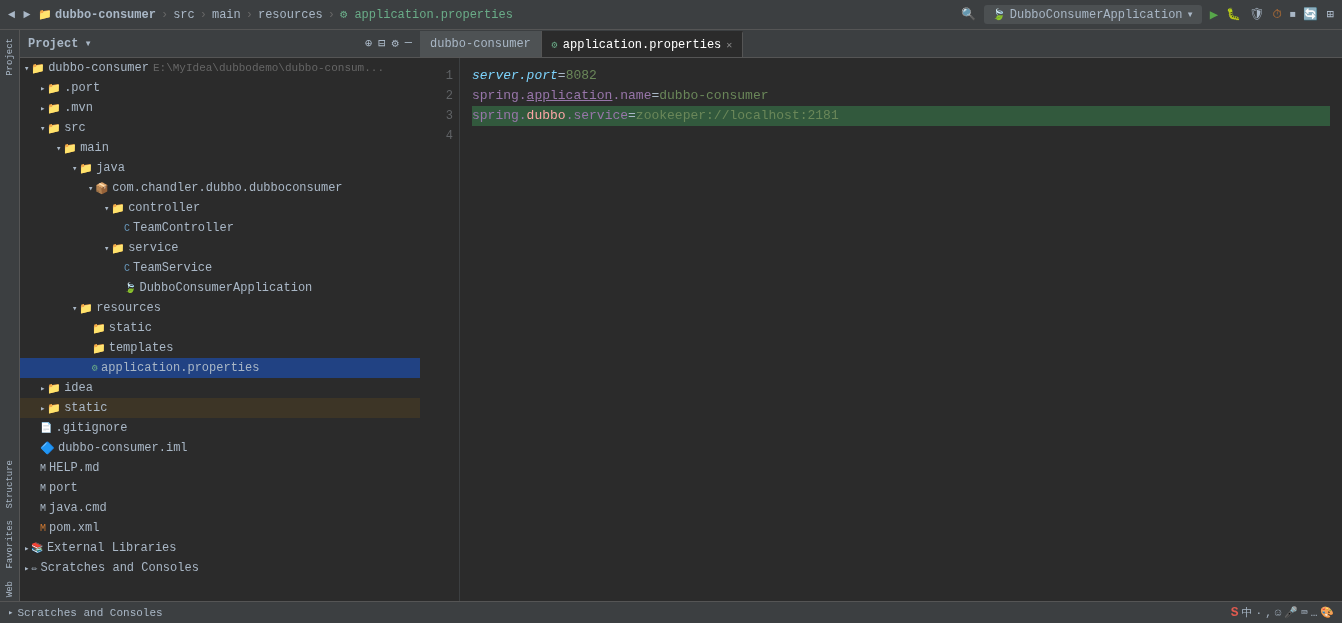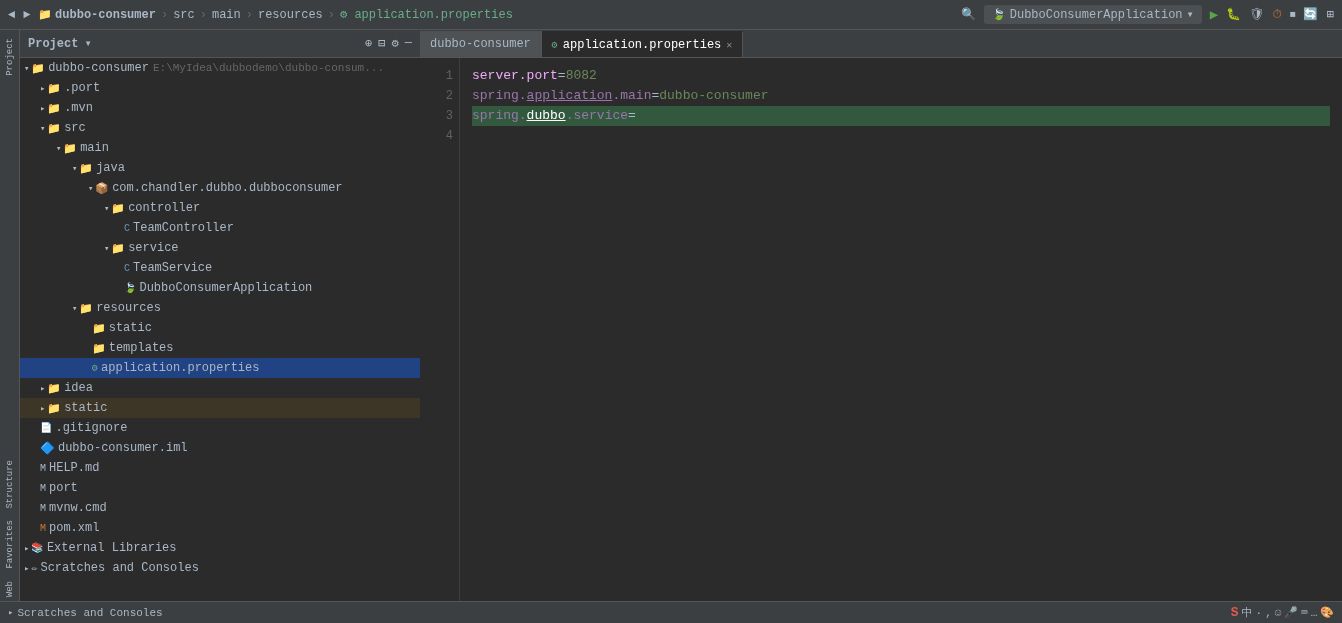--- a/index.html
+++ b/index.html
@@ -427,21 +427,21 @@
 
       <div class="tree-item">
         <span class="indent" style="width:16px;"></span>
         <span class="file-icon" style="color:#a9b7c6;margin-right:3px;">M</span>
         <span class="item-name">port</span>
       </div>
 
       <div class="tree-item">
         <span class="indent" style="width:16px;"></span>
         <span class="file-icon" style="color:#a9b7c6;margin-right:3px;">M</span>
-        <span class="item-name">mvnw.cmd</span>
+        <span class="item-name">java.cmd</span>
       </div>
 
       <div class="tree-item">
         <span class="indent" style="width:16px;"></span>
         <span class="file-icon" style="color:#cc7832;margin-right:3px;">M</span>
         <span class="item-name">pom.xml</span>
       </div>
 
       <div class="tree-item">
         <span class="arrow">▸</span>
@@ -474,38 +474,39 @@
     <div class="code-editor">
       <div class="line-numbers">
         <div>1</div>
         <div>2</div>
         <div>3</div>
         <div>4</div>
       </div>
       <div class="code-content">
 
         <div class="code-line">
-          <span style="color:#f0abfc;">server.port</span>
+          <span style="color:#7dd3fc;font-style:italic;">server.port</span>
             <span style="color:#a9b7c6;">=</span>
             <span style="color:#6a8759;">8082</span>
         </div>
 
         <div class="code-line">
           <span style="color:#9876aa;">spring.</span>
             <span style="color:#9876aa;text-decoration:underline;">application</span>
-            <span style="color:#9876aa;">.main</span>
+            <span style="color:#9876aa;">.name</span>
             <span style="color:#a9b7c6;">=</span>
             <span style="color:#6a8759;">dubbo-consumer</span>
         </div>
 
         <div class="code-line highlight-line">
           <span style="color:#9876aa;">spring.</span>
-            <span style="color:#ffffff;text-decoration:underline;">dubbo</span>
+            <span style="color:#fca5a5;">dubbo</span>
             <span style="color:#9876aa;">.service</span>
             <span style="color:#a9b7c6;">=</span>
+            <span style="color:#6a8759;">zookeeper://localhost:2181</span>
         </div>
 
         <div class="code-line">
           <span>&nbsp;</span>
         </div>
       </div>
     </div>
   </div>
 
 </div>

